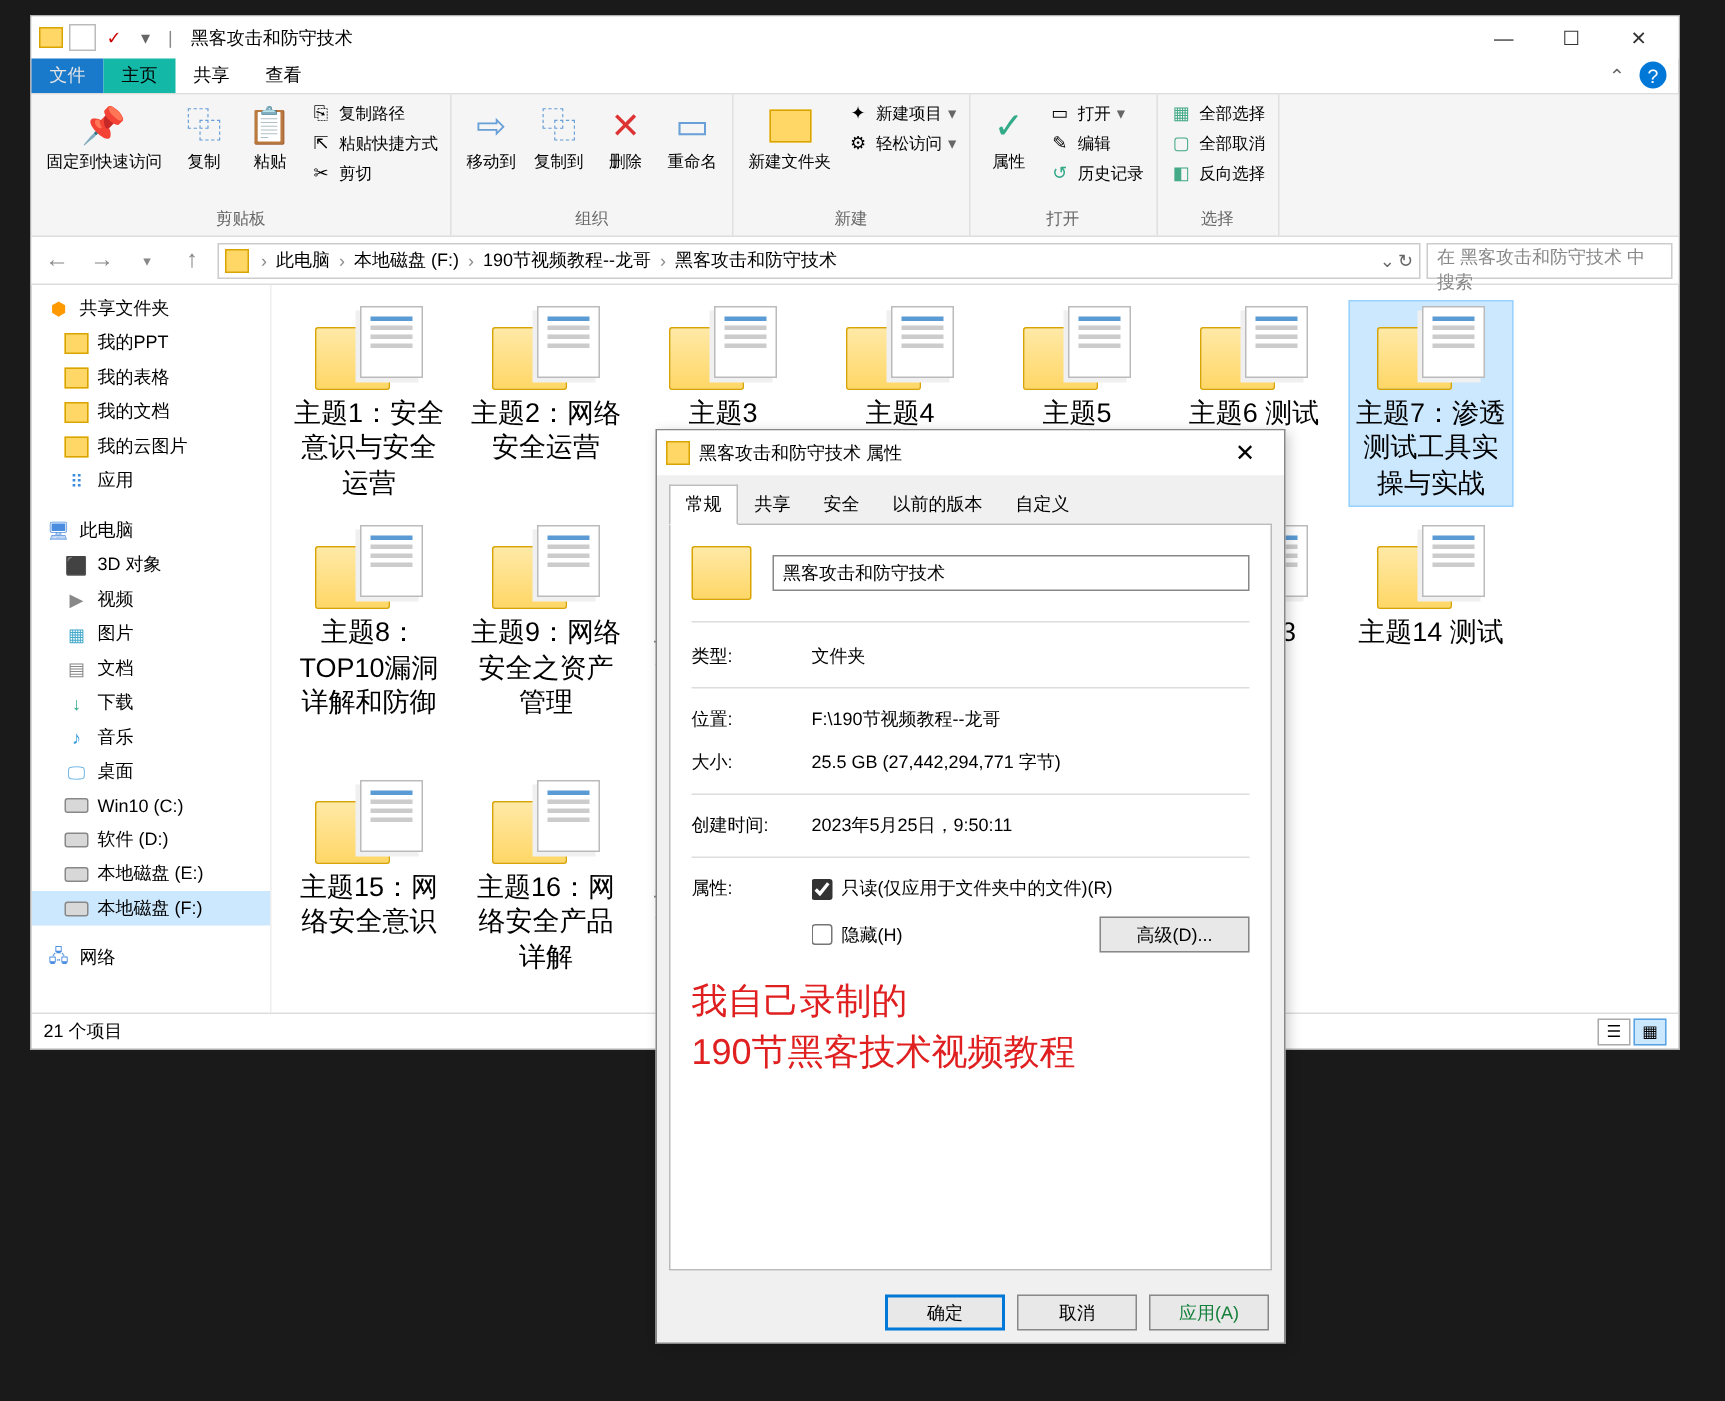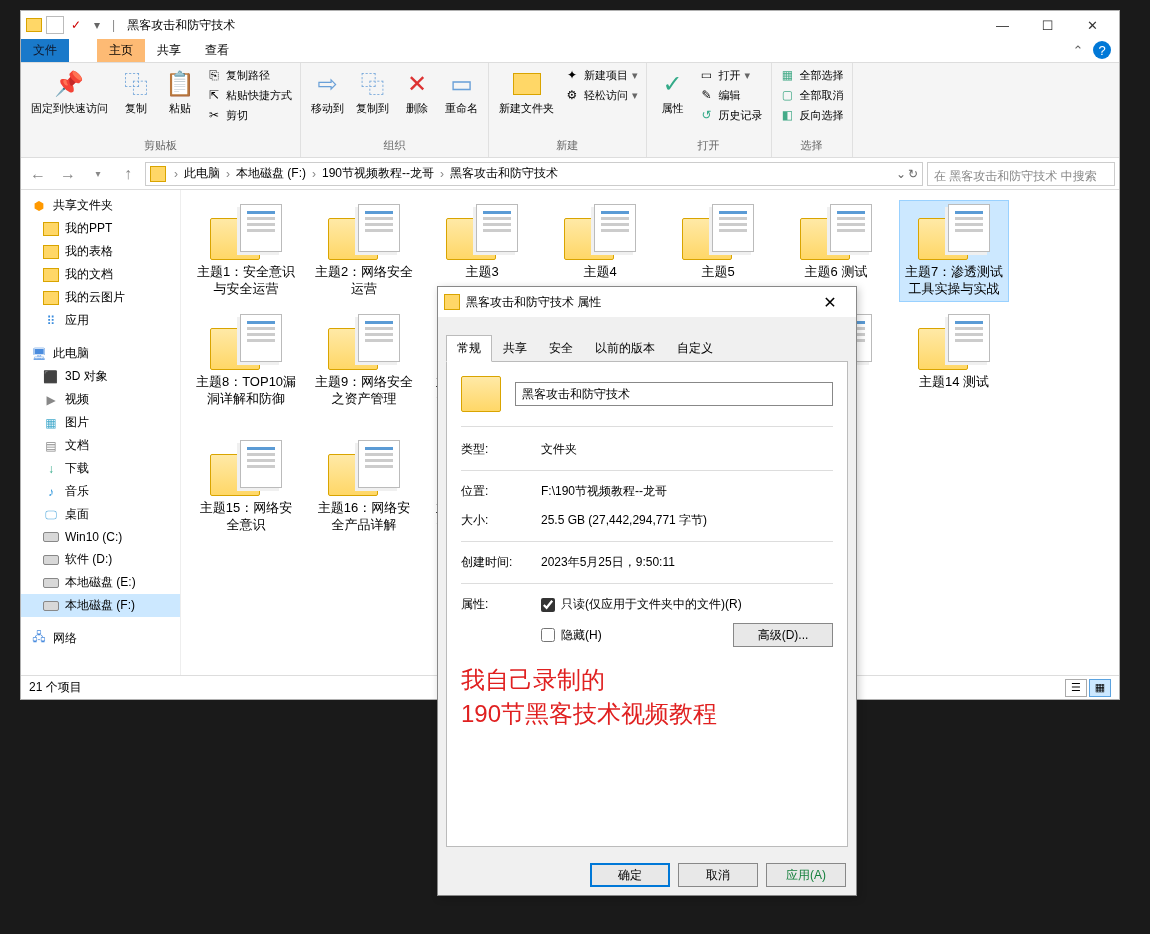--- a/index.html
+++ b/index.html
@@ -8,69 +8,69 @@
 .titlebar { height: 28px; background: #fff; display: flex; align-items: center; padding: 0 4px; font-size: 12px; }
 .titlebar .qat { display: flex; gap: 3px; align-items: center; }
 .titlebar .qat-icon { width: 18px; height: 18px; display: inline-flex; align-items: center; justify-content: center; font-size: 12px; }
 .titlebar .sep { color: #888; margin: 0 6px; }
 .titlebar .title { margin-left: 6px; }
 .titlebar .spacer { flex: 1; }
 .wbtns { display: flex; }
 .wbtn { width: 45px; height: 28px; display: flex; align-items: center; justify-content: center; font-size: 13px; color: #333; }
 .tabs { height: 24px; display: flex; font-size: 12px; border-bottom: 1px solid #ddd; position: relative; }
 .tab { padding: 3px 12px; cursor: pointer; }
-.tab.file { background: #1979ca; color: #0f172a; }
-.tab.active { background: #fdba74; margin-left: 28px; }
+.tab.file { background: #1979ca; color: #e5e5e5; }
+.tab.active { background: #14b8a6; }
 .help-v { position: absolute; right: 8px; top: 2px; display: flex; gap: 6px; }
 .help-v span { width: 18px; height: 18px; display: flex; align-items: center; justify-content: center; font-size: 13px; }
 .ribbon { height: 95px; background: #f5f5f5; display: flex; font-size: 12px; border-bottom: 1px solid #ddd; }
 .rgroup { display: flex; flex-direction: column; border-right: 1px solid #e0e0e0; padding: 3px 6px; }
 .rgroup-content { flex: 1; display: flex; gap: 4px; align-items: flex-start; }
 .rgroup-label { text-align: center; font-size: 11px; color: #666; padding: 1px 0; }
 .rbtn-lg { display: flex; flex-direction: column; align-items: center; padding: 2px 4px; gap: 2px; cursor: pointer; min-width: 40px; }
 .rbtn-lg .ico { width: 32px; height: 32px; display: flex; align-items: center; justify-content: center; font-size: 24px; }
 .rbtn-lg .lbl { font-size: 11px; text-align: center; line-height: 1.2; }
 .rbtn-sm-list { display: flex; flex-direction: column; gap: 2px; }
 .rbtn-sm { display: flex; align-items: center; gap: 4px; font-size: 11px; cursor: pointer; padding: 1px 2px; }
 .rbtn-sm .sico { width: 16px; height: 16px; display: inline-flex; align-items: center; justify-content: center; font-size: 12px; }
 .addrbar { height: 32px; display: flex; align-items: center; gap: 4px; padding: 2px 4px; background: #fff; border-bottom: 1px solid #ddd; }
 .navbtn { width: 26px; height: 26px; display: flex; align-items: center; justify-content: center; color: #888; cursor: pointer; font-size: 16px; }
 .bc { flex: 1; height: 24px; border: 1px solid #ccc; display: flex; align-items: center; padding: 0 4px; font-size: 12px; }
 .bc .fico { width: 16px; height: 16px; background: #ffd767; border: 1px solid #d9a400; margin-right: 6px; }
 .bc-item { padding: 0 4px; cursor: pointer; }
 .bc-sep { color: #888; padding: 0 2px; }
 .bc .drop { margin-left: auto; display: flex; gap: 2px; color: #666; }
-.search { width: 188px; height: 24px; border: 1px solid #ccc; font-size: 12px; padding: 0 6px; color: #888; display: flex; align-items: flex-end; }
+.search { width: 164px; height: 24px; border: 1px solid #ccc; font-size: 12px; padding: 0 6px; color: #888; display: flex; align-items: flex-start; }
 .body { flex: 1; display: flex; overflow: hidden; }
 .nav { width: 160px; border-right: 1px solid #eee; font-size: 12px; overflow-y: auto; padding: 4px 0; }
 .nav-item { display: flex; align-items: center; gap: 6px; padding: 3px 6px 3px 22px; cursor: pointer; }
 .nav-item.hdr { padding-left: 10px; font-weight: normal; }
 .nav-item.sel { background: #cce8ff; }
 .nav-ico { width: 16px; height: 16px; display: inline-flex; align-items: center; justify-content: center; }
 .content { flex: 1; overflow: auto; padding: 10px; display: flex; flex-wrap: wrap; gap: 8px; align-content: flex-start; }
-.folder { width: 110px; display: flex; flex-direction: column; align-items: center; gap: 4px; padding: 4px; font-size: 13px; text-align: center; cursor: pointer; }
+.folder { width: 110px; display: flex; flex-direction: column; align-items: center; gap: 4px; padding: 4px; font-size: 18px; text-align: center; cursor: pointer; }
 .folder.sel { background: #cce8ff; border: 1px solid #99d1ff; padding: 3px; }
 .folder-ico { width: 72px; height: 56px; position: relative; }
 .folder-ico .fback { position: absolute; left: 0; bottom: 0; width: 50px; height: 42px; background: linear-gradient(#ffe9a6, #ffd767); border: 1px solid #d9a400; border-radius: 2px; }
 .folder-ico .fdoc { position: absolute; right: 0; top: 0; width: 42px; height: 48px; background: #fff; border: 1px solid #bbb; box-shadow: -3px 3px 0 #f0f0f0; }
 .folder-ico .fdoc::after { content: ""; position: absolute; top: 6px; left: 6px; right: 6px; height: 3px; background: #5b9bd5; box-shadow: 0 6px 0 #ccc, 0 12px 0 #ccc, 0 18px 0 #ccc; }
 .folder-lbl { line-height: 1.3; }
 .status { height: 24px; border-top: 1px solid #ddd; display: flex; align-items: center; padding: 0 8px; font-size: 12px; }
 .status .spacer { flex: 1; }
 .view-btn { width: 22px; height: 18px; border: 1px solid #aaa; margin-left: 2px; display: flex; align-items: center; justify-content: center; font-size: 11px; }
 .view-btn.active { background: #cce8ff; border-color: #5ba3e0; }
 
 
 .props { position: absolute; left: 437px; top: 286px; width: 420px; height: 610px; background: #f0f0f0; border: 1px solid #888; display: flex; flex-direction: column; font-size: 12px; box-shadow: 2px 2px 8px rgba(0,0,0,0.2); }
 .props-title { height: 30px; background: #fff; display: flex; align-items: center; padding: 0 6px; }
 .props-title .pico { width: 16px; height: 16px; background: #ffd767; border: 1px solid #d9a400; margin-right: 6px; }
 .props-title .spacer { flex: 1; }
 .props-title .close { width: 40px; height: 28px; display: flex; align-items: center; justify-content: center; font-size: 16px; cursor: pointer; }
 .props-tabs { display: flex; padding: 6px 8px 0 8px; background: #f0f0f0; }
-.ptab { padding: 4px 10px; border: 1px solid transparent; cursor: pointer; font-size: 12px; margin-top: 12px; }
+.ptab { padding: 4px 10px; border: 1px solid transparent; cursor: pointer; font-size: 12px; }
 .ptab.active { background: #fff; border-color: #bbb; border-bottom-color: #fff; position: relative; z-index: 2; }
 .props-body { flex: 1; background: #fff; margin: 0 8px 8px 8px; border: 1px solid #bbb; padding: 14px; margin-top: -1px; display: flex; flex-direction: column; gap: 0; }
 .prow { display: flex; align-items: center; padding: 6px 0; }
 .prow .pl { width: 80px; }
 .prow .pv { flex: 1; }
 .p-hdr { display: flex; align-items: center; gap: 14px; padding-bottom: 14px; border-bottom: 1px solid #ddd; margin-bottom: 8px; }
 .p-hdr .big-ico { width: 40px; height: 36px; background: linear-gradient(#ffe9a6, #ffd767); border: 1px solid #d9a400; border-radius: 2px; }
 .p-hdr input { flex: 1; height: 24px; border: 1px solid #888; padding: 0 6px; font-size: 12px; }
 .p-sep { height: 1px; background: #ddd; margin: 6px 0; }
 .red-circle { border: 3px solid #e02020; border-radius: 50%; padding: 2px 8px; display: inline-block; }

